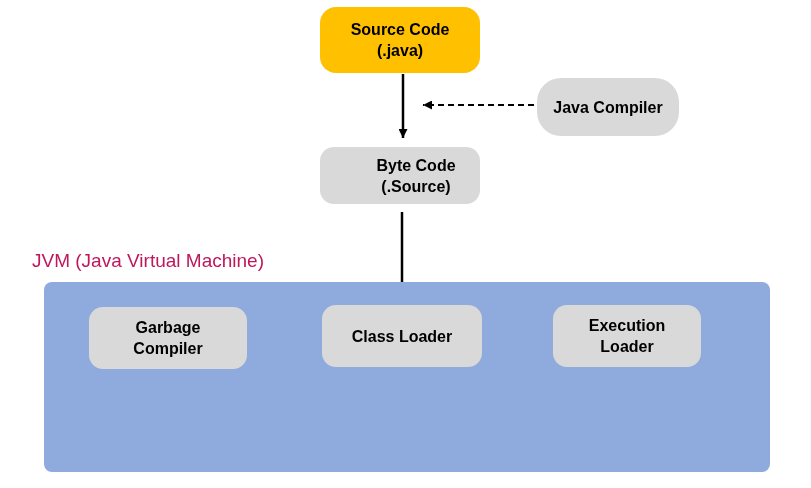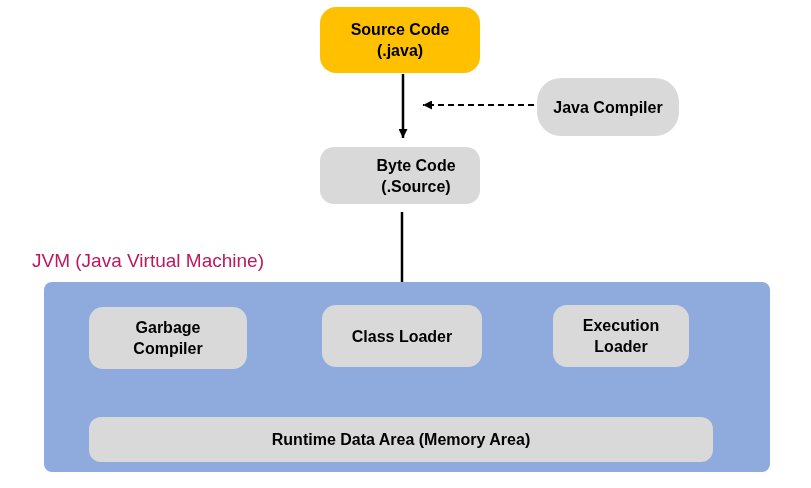--- a/index.html
+++ b/index.html
@@ -63,21 +63,21 @@
     left: 45px; top: 25px; width: 158px; height: 62px;
     background: var(--box-fill, #D9D9D9);
     border-radius: 14px;
   }
   #class-loader {
     left: 278px; top: 23px; width: 160px; height: 62px;
     background: var(--box-fill, #D9D9D9);
     border-radius: 14px;
   }
   #execution-engine {
-    left: 509px; top: 23px; width: 136px; height: 62px;
+    left: 509px; top: 23px; width: 148px; height: 62px;
     background: var(--box-fill, #D9D9D9);
     border-radius: 14px;
   }
   #runtime-data-area {
     left: 45px; top: 135px; width: 624px; height: 45px;
     background: var(--box-fill, #D9D9D9);
     border-radius: 12px;
   }
   svg.arrows {
     position: absolute;
@@ -133,18 +133,15 @@
       <span>Garbage</span>
       <span>Compiler</span>
     </div>
     <div class="node" id="class-loader">
       <span>Class Loader</span>
     </div>
     <div class="node" id="execution-engine">
       <span>Execution</span>
       <span>Loader</span>
     </div>
-    <div class="node" id="runtime-data-area">
-      <span>Runtime Data Area (Memory Area)</span>
-    </div>
   </div>
 
 </div>
 
 </body></html>

